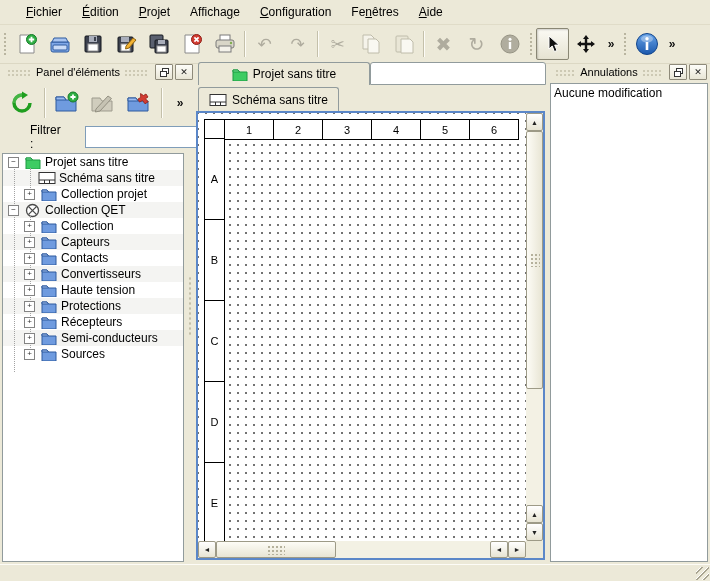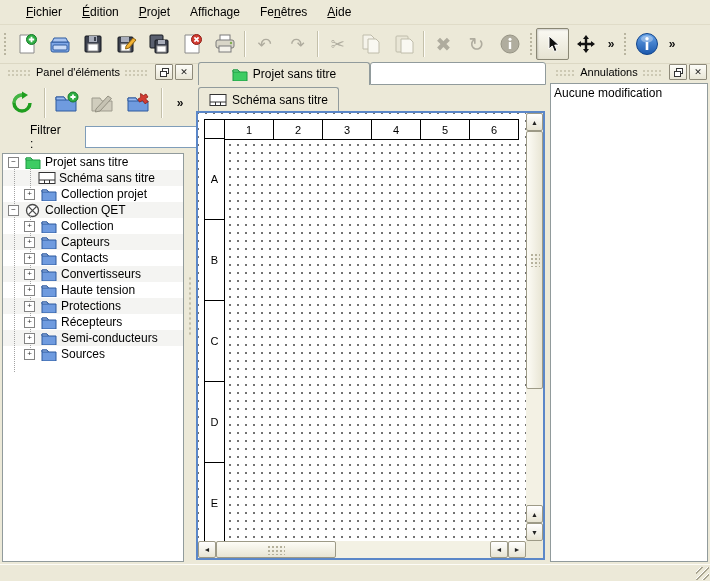--- a/index.html
+++ b/index.html
@@ -94,20 +94,21 @@
   svg{display:block}
 </style>
 </head>
 <body>
 
 <div id="menubar">
   <span class="mitem"><u>F</u>ichier</span>
   <span class="mitem"><u>É</u>dition</span>
   <span class="mitem"><u>P</u>rojet</span>
   <span class="mitem">Afficha<u>g</u>e</span>
+  <span class="mitem"><u>C</u>onfiguration</span>
   <span class="mitem">Fe<u>n</u>êtres</span>
   <span class="mitem"><u>A</u>ide</span>
 </div>
 
 <div id="toolbar">
   <div class="thandle"></div>
 
   <div class="tbtn">
     <svg width="22" height="22" viewBox="0 0 22 22">
         <path d="M4 2h9l5 5v13H4z" fill="#fff" stroke="#8a8a8a"></path>

